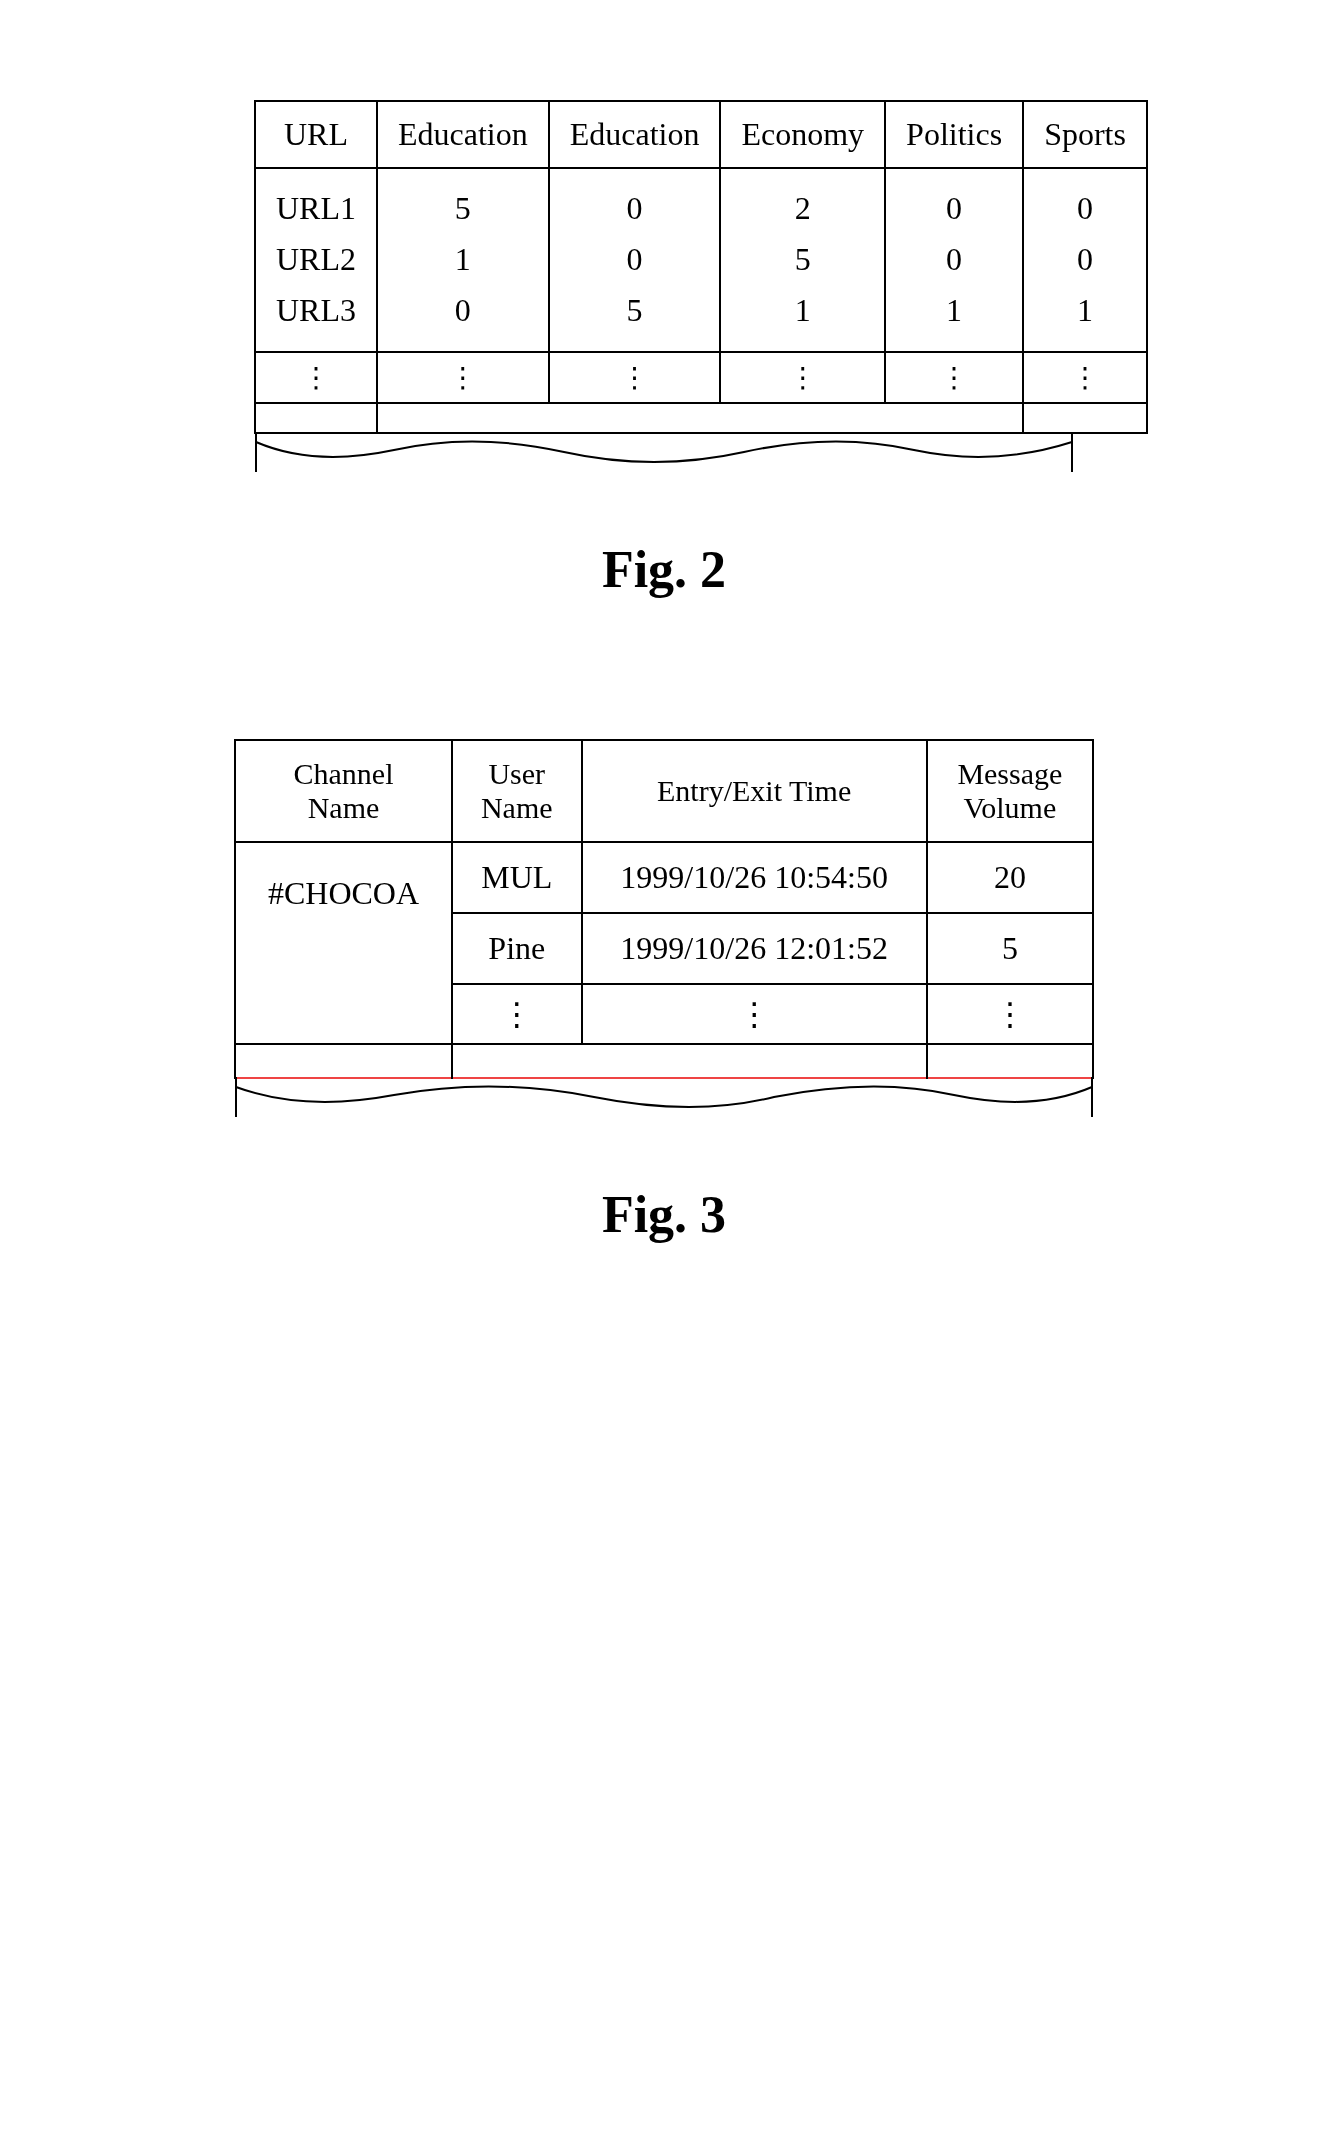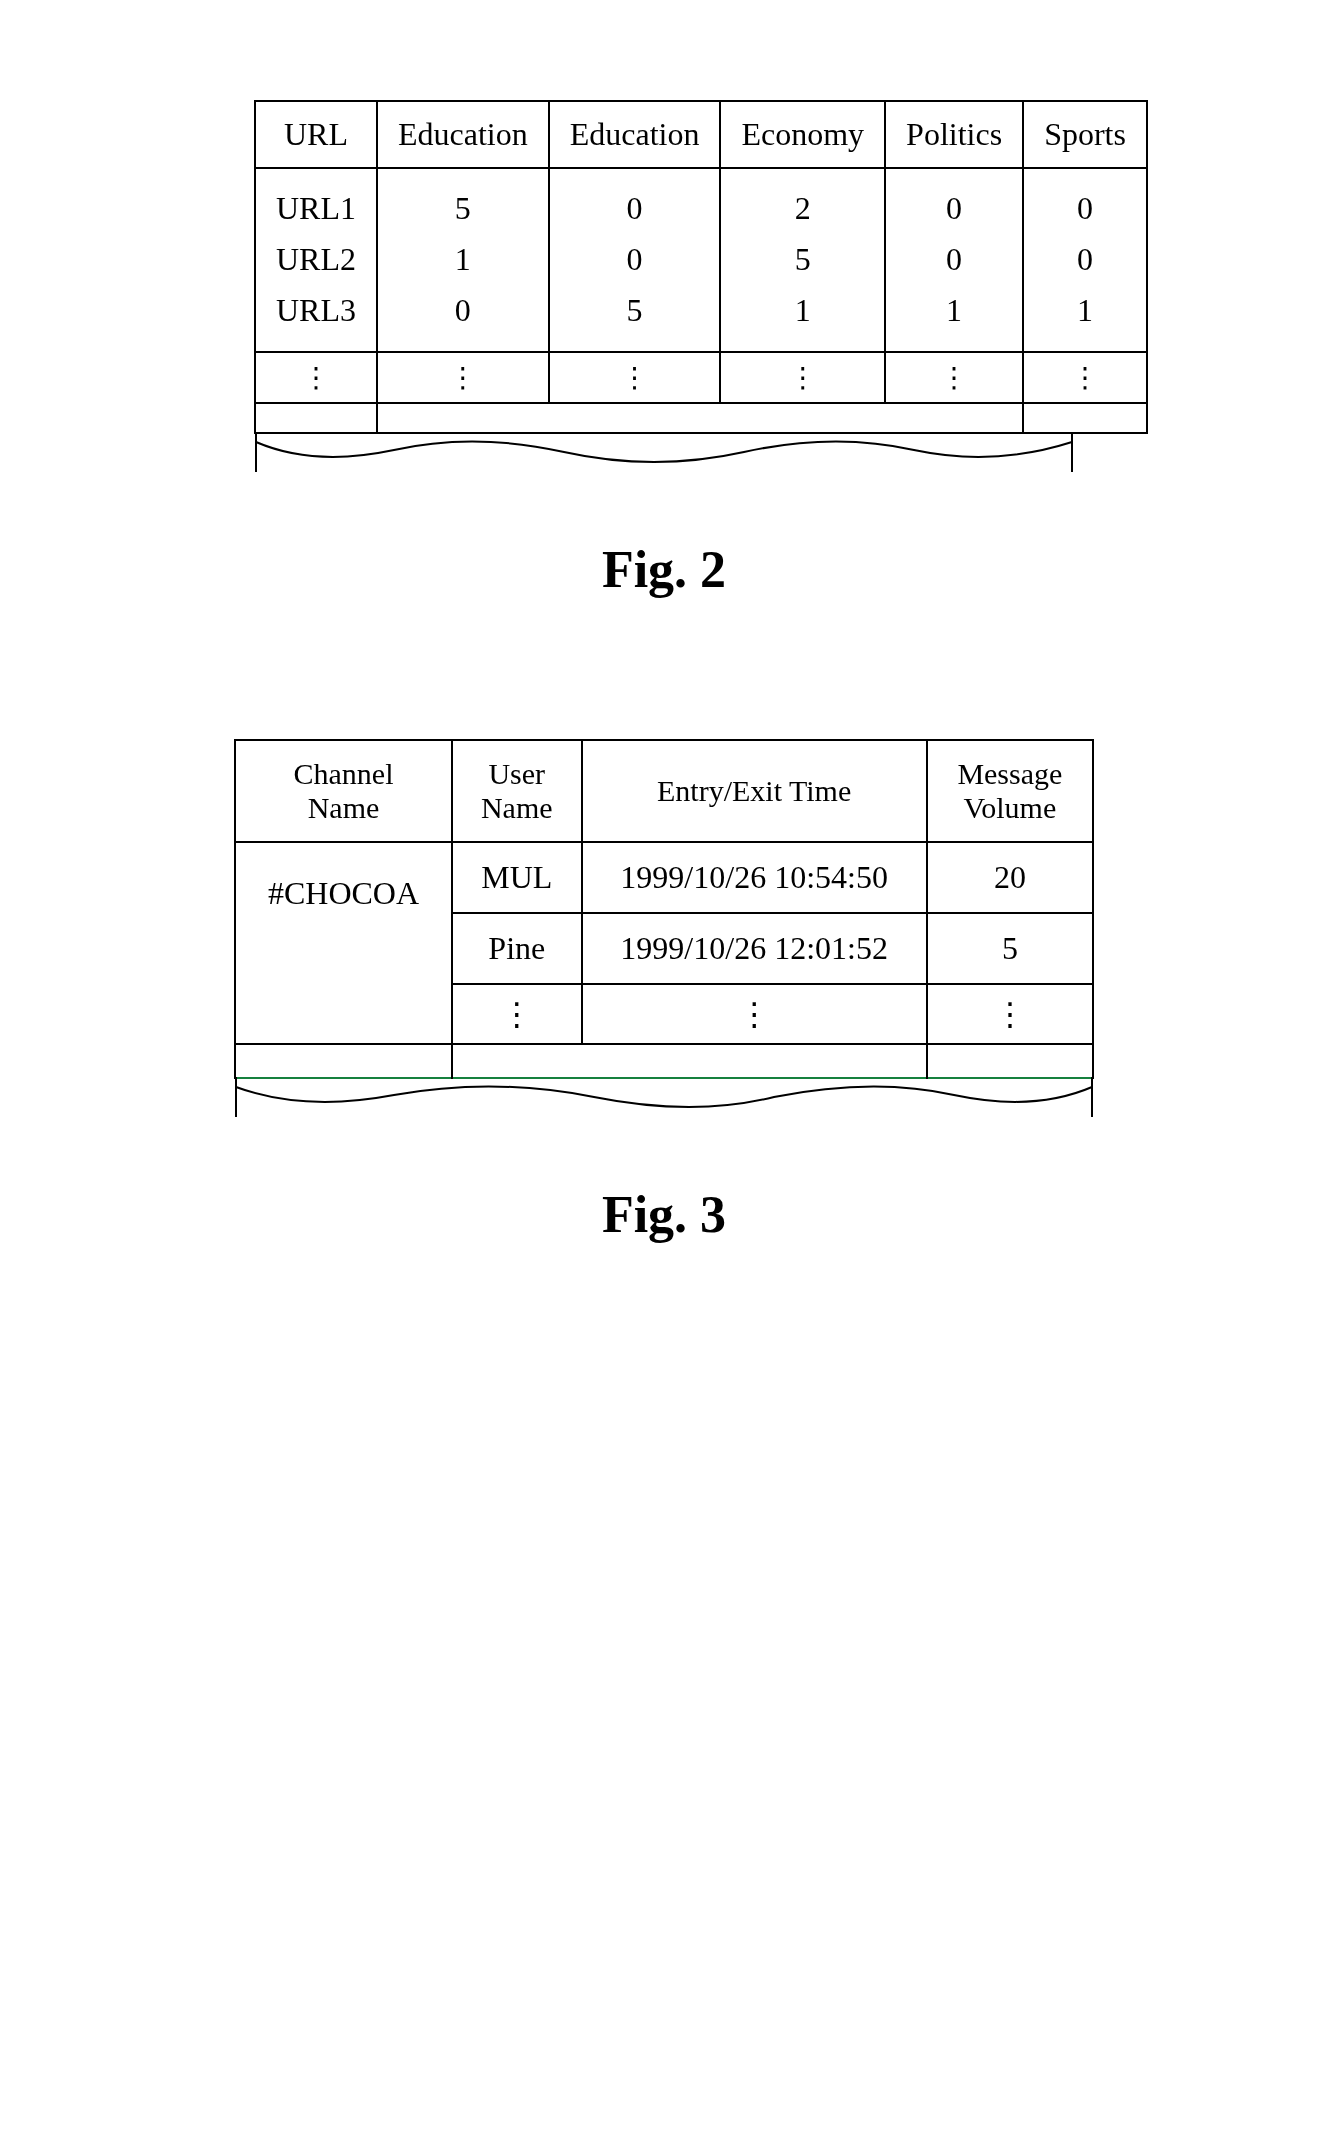--- a/index.html
+++ b/index.html
@@ -86,21 +86,21 @@
       align-items: center;
     }
 
     .fig3-table-wrapper {
       width: 860px;
     }
 
     .fig3-table {
       width: 100%;
       border-collapse: collapse;
-      border: 2px solid #15803d;
+      border: 2px solid #ef4444;
       font-size: 32px;
       font-family: Liberation Serif, serif;
     }
 
     .fig3-table th, .fig3-table td {
       border: 2px solid #000;
       padding: 16px 22px;
       text-align: center;
       vertical-align: middle;
     }

